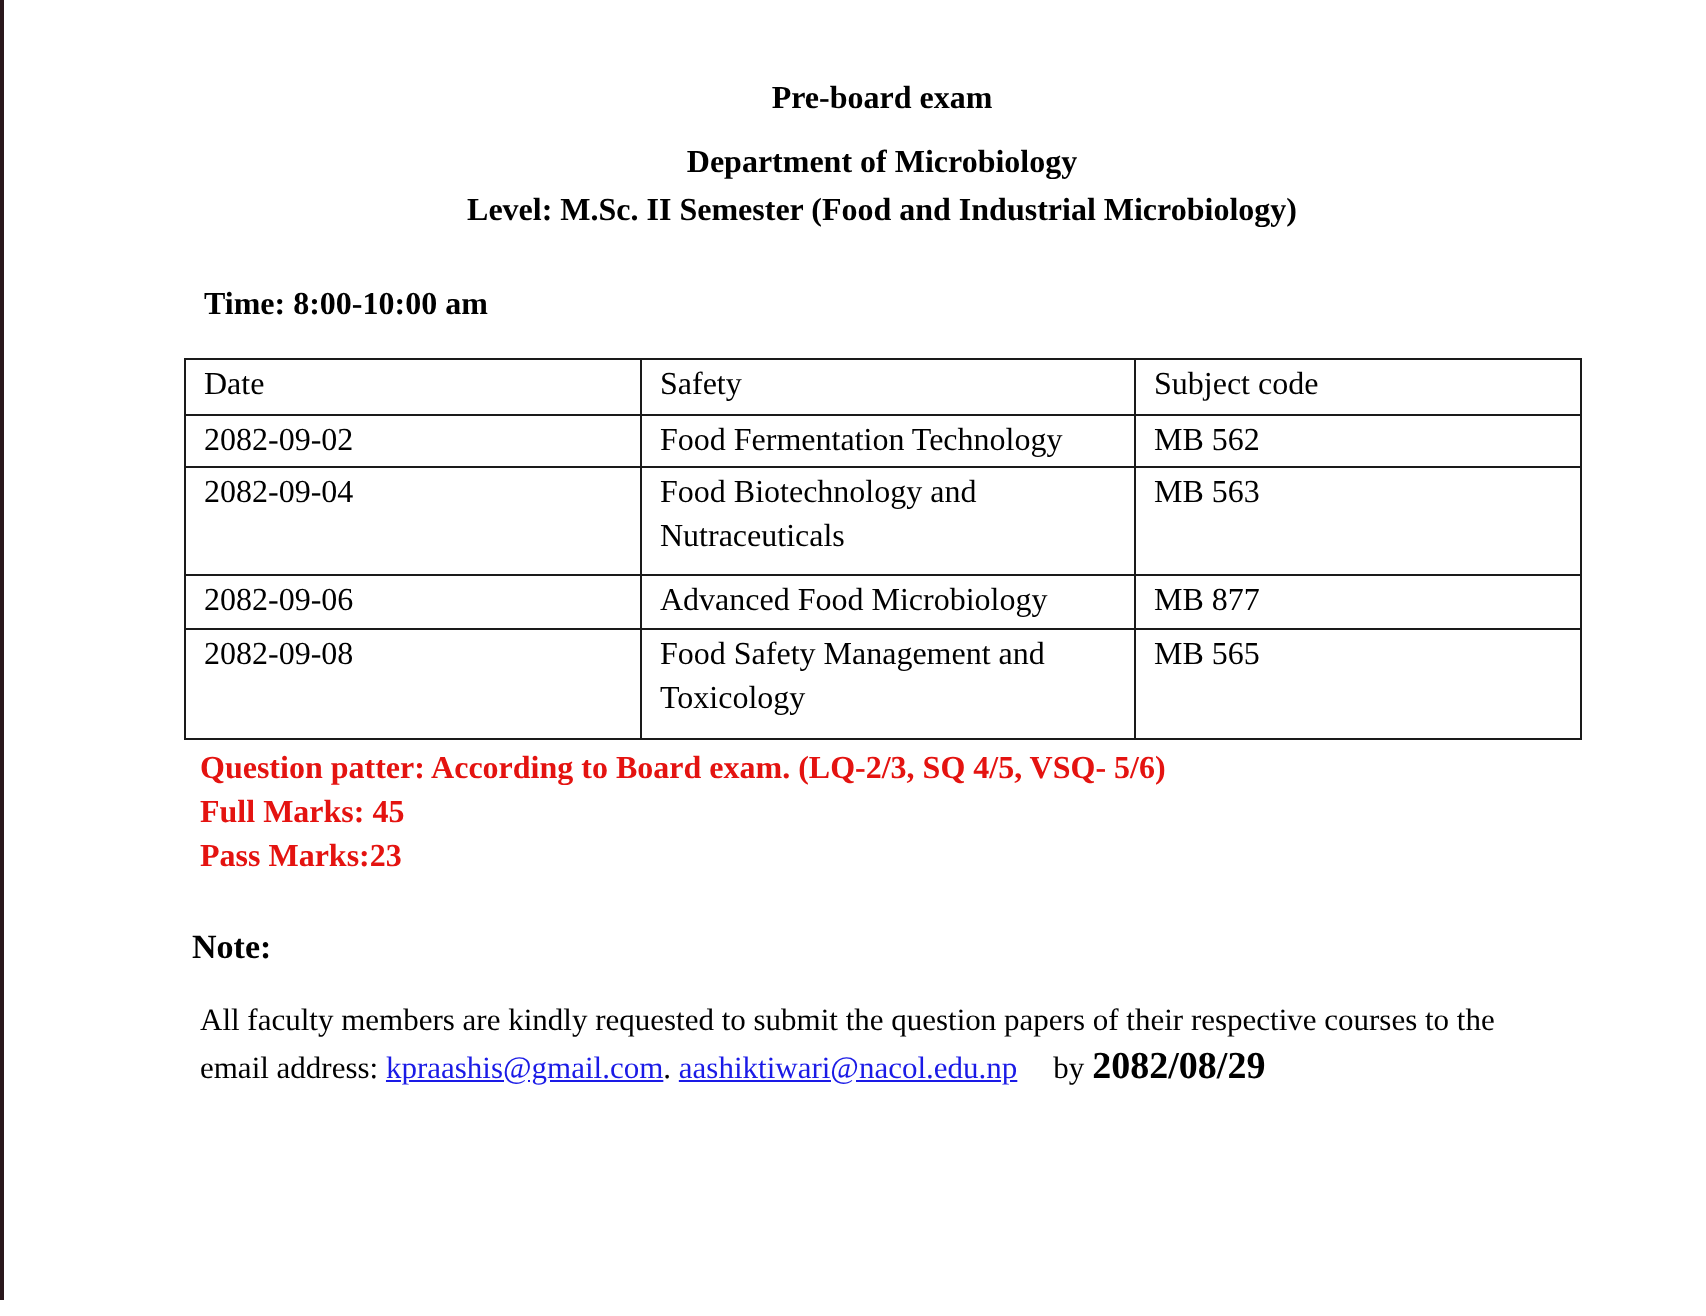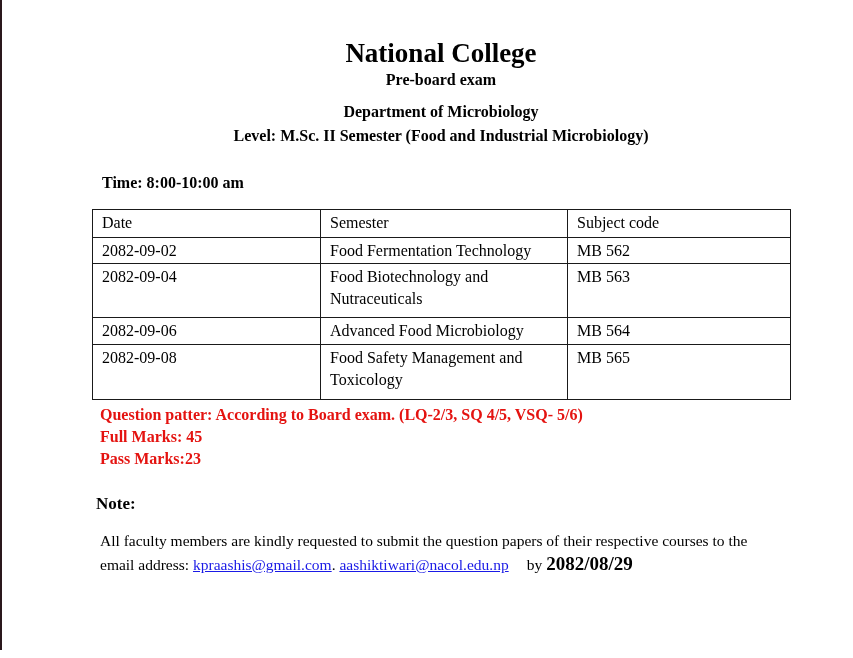--- a/index.html
+++ b/index.html
@@ -63,54 +63,53 @@
   }
 </style>
 </head>
 <body>
 
 <div class="page-edge-line"></div>
 
 <div class="content">
 
   <div class="doc-header">
-    <div class="doc-title">National College</div>
     <div class="doc-sub">Pre-board exam</div>
     <div class="doc-sub first">Department of Microbiology</div>
     <div class="doc-sub">Level: M.Sc. II Semester (Food and Industrial Microbiology)</div>
   </div>
 
   <div class="time-line">Time: 8:00-10:00 am</div>
 
   <table class="schedule">
     <colgroup>
       <col style="width:228px">
       <col style="width:247px">
       <col style="width:223px">
     </colgroup>
     <tbody>
       <tr class="h-head">
         <th>Date</th>
-        <th>Semester</th>
+        <th>Safety</th>
         <th>Subject code</th>
       </tr>
       <tr class="h-short">
         <td>2082-09-02</td>
         <td>Food Fermentation Technology</td>
         <td>MB 562</td>
       </tr>
       <tr class="h-tall">
         <td>2082-09-04</td>
         <td>Food Biotechnology and Nutraceuticals</td>
         <td>MB 563</td>
       </tr>
       <tr class="h-short2">
         <td>2082-09-06</td>
         <td>Advanced Food Microbiology</td>
-        <td>MB 564</td>
+        <td>MB 877</td>
       </tr>
       <tr class="h-tall2">
         <td>2082-09-08</td>
         <td>Food Safety Management and Toxicology</td>
         <td>MB 565</td>
       </tr>
     </tbody>
   </table>
 
   <div class="rules">

